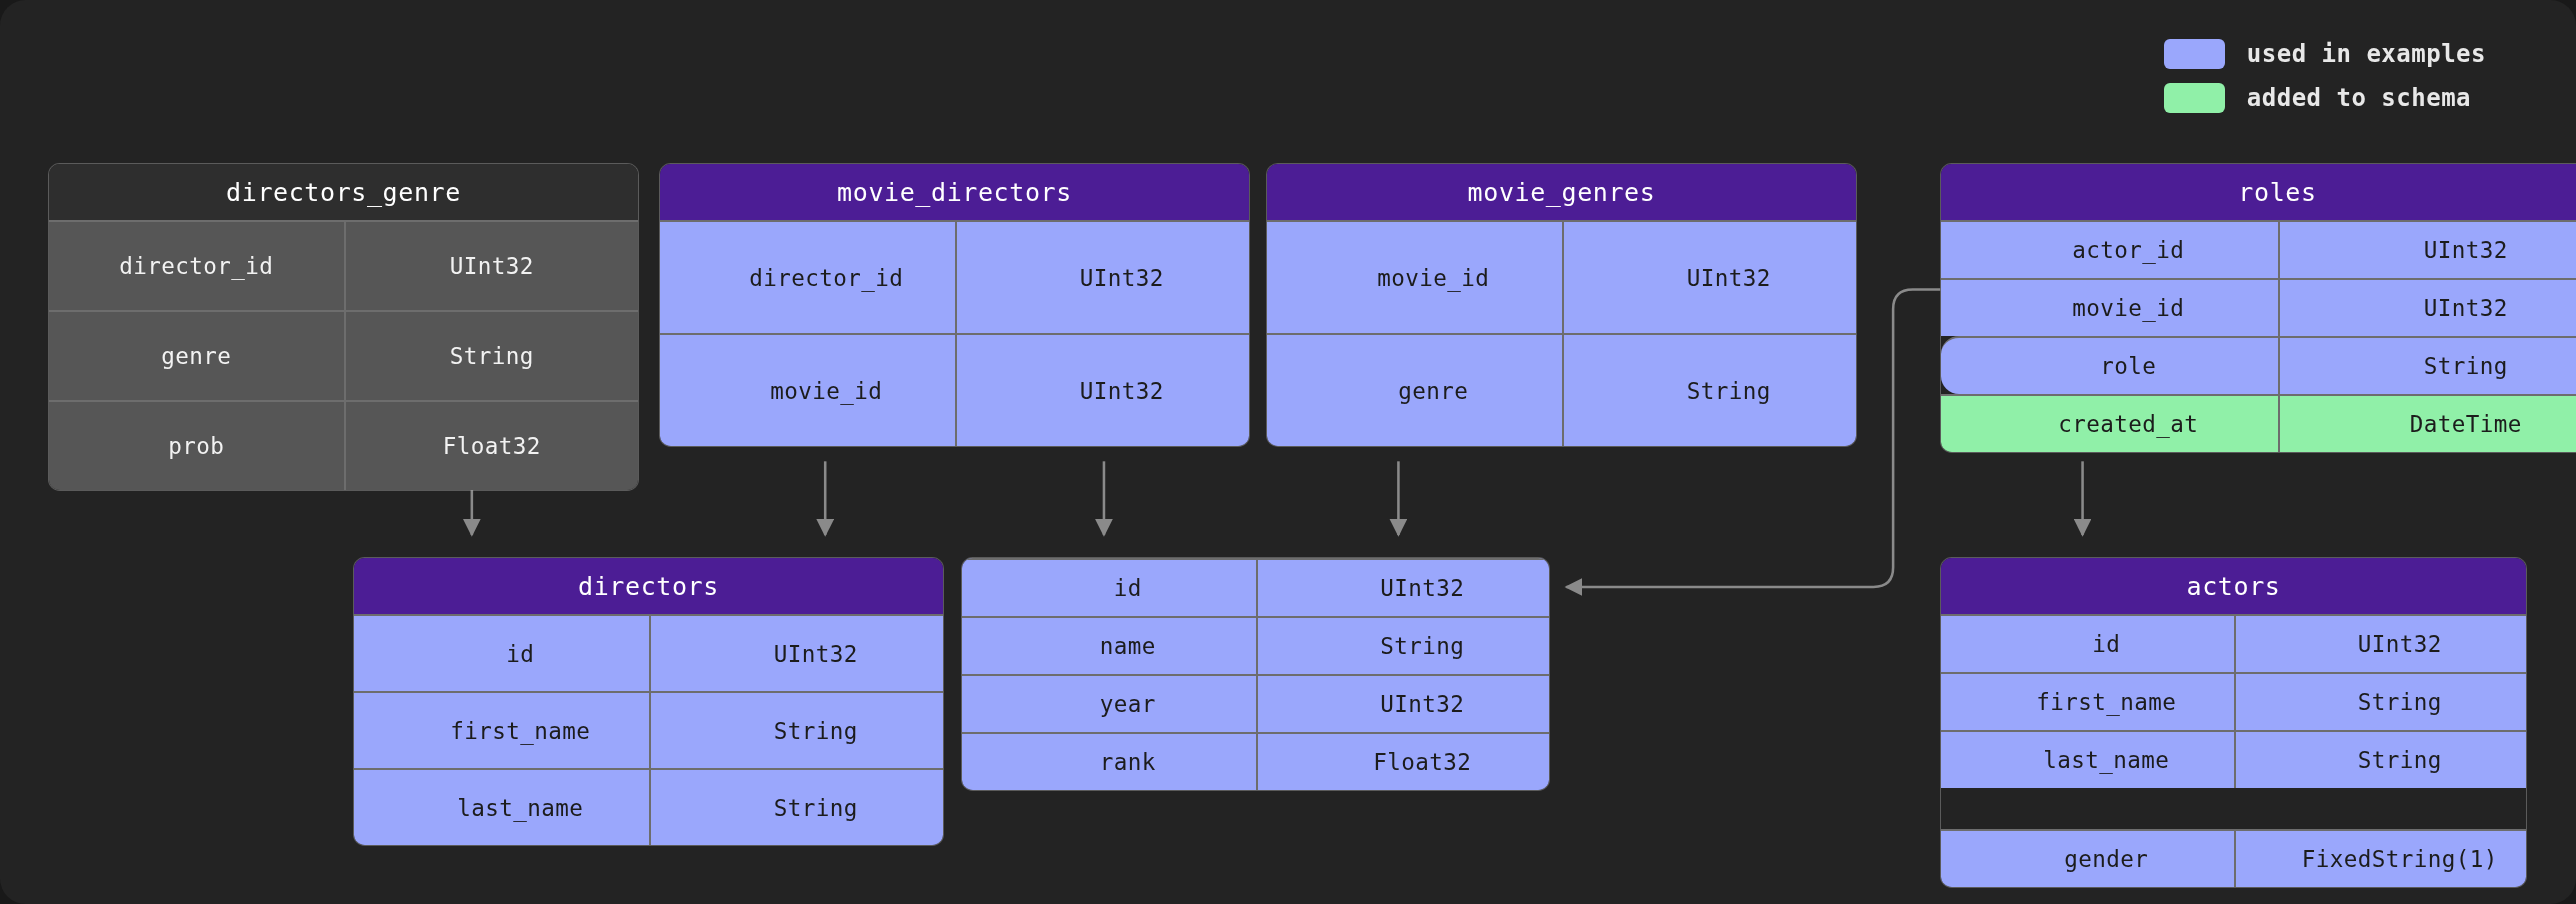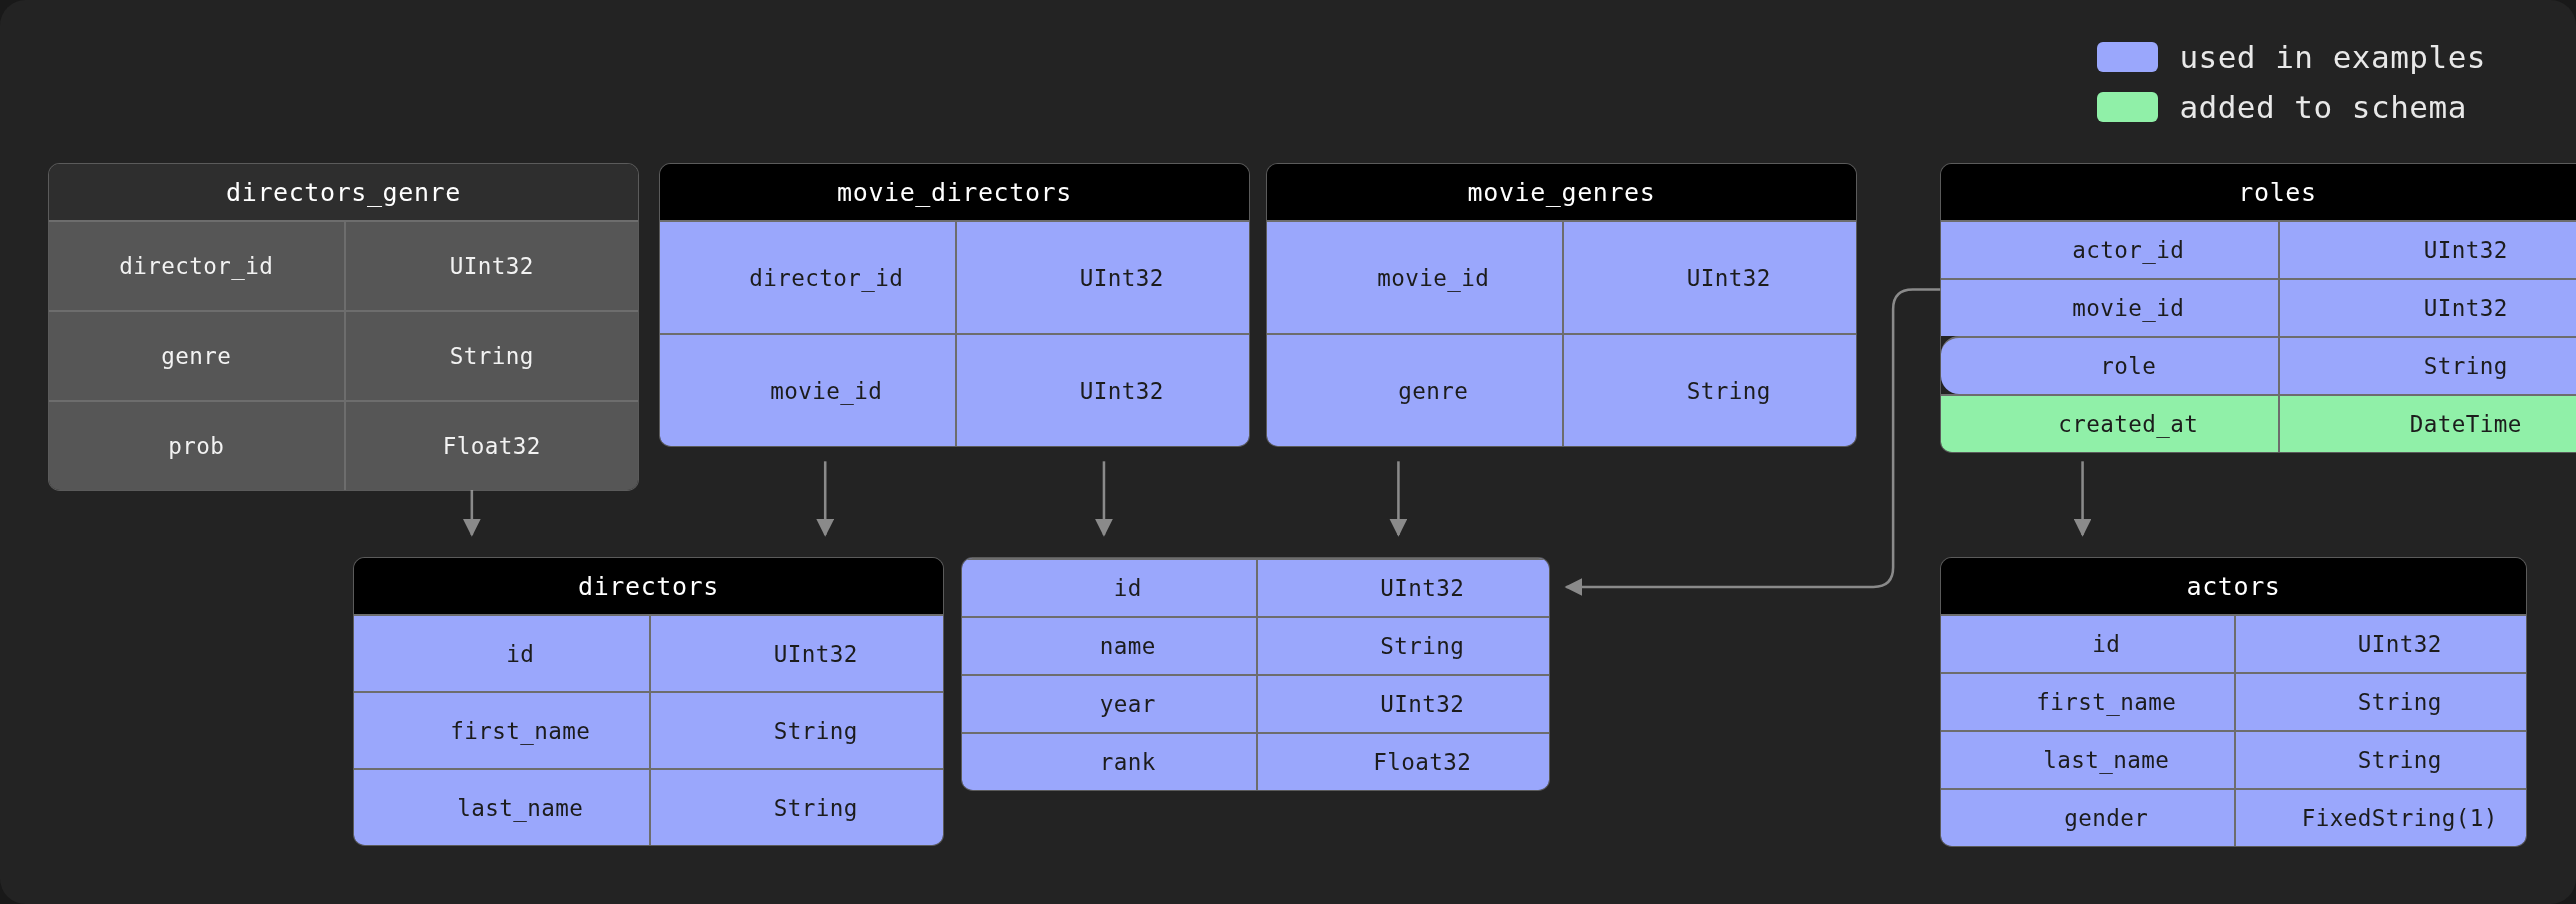--- a/index.html
+++ b/index.html
@@ -39,23 +39,24 @@
     gap: 21.6px;
   }
   .legend-swatch {
     width: 61px;
     height: 30px;
     border-radius: 5.9px;
     flex: 0 0 auto;
   }
   .legend-label {
     color: #e8e8e8;
-    font-size: 31px;
+    font-size: 24px;
     letter-spacing: 0.5px;
     white-space: nowrap;
+    font-weight: bold;
   }
 
   
   .tbl {
     position: absolute;
     border-radius: 10.8px;
     overflow: hidden;
     box-shadow: 0 0 0 1px rgba(160,160,160,0.45);
     z-index: 20;
   }
@@ -77,21 +78,21 @@
     align-items: center;
     justify-content: center;
     font-size: 22.6px;
     letter-spacing: 0.4px;
     box-sizing: border-box;
   }
   .cell-name { width: 50%; }
   .cell-type { width: 50%; border-left: 2px solid #6d6d6d; }
 
   
-  .theme-blue .tbl-title { background: #000000; }
+  .theme-blue .tbl-title { background: #4c1d95; }
   .theme-blue .tbl-row { background: #9aa7fc; }
   .theme-blue .cell { color: #1c1c1c; padding-left: 38px; }
 
   
   .theme-grey .tbl-title { background: #2e2e2e; }
   .theme-grey .tbl-row { background: #565656; }
   .theme-grey .cell { color: #f2f2f2; }
 
   
   .tbl-row.added { background: #90f0a8 !important; }
@@ -254,21 +255,21 @@
           <div class="cell cell-type">UInt32</div>
         </div>
         <div class="tbl-row" style="height: 56px;">
           <div class="cell cell-name">first_name</div>
           <div class="cell cell-type">String</div>
         </div>
         <div class="tbl-row" style="height: 56px;">
           <div class="cell cell-name">last_name</div>
           <div class="cell cell-type">String</div>
         </div>
-        <div class="tbl-row" style="height: 56px;">
+        <div class="tbl-row" style="height: 56px; margin-top: 41px;">
           <div class="cell cell-name">gender</div>
           <div class="cell cell-type">FixedString(1)</div>
         </div>
       </div>
   </div>
 
 </div>
 
 
 </body></html>

